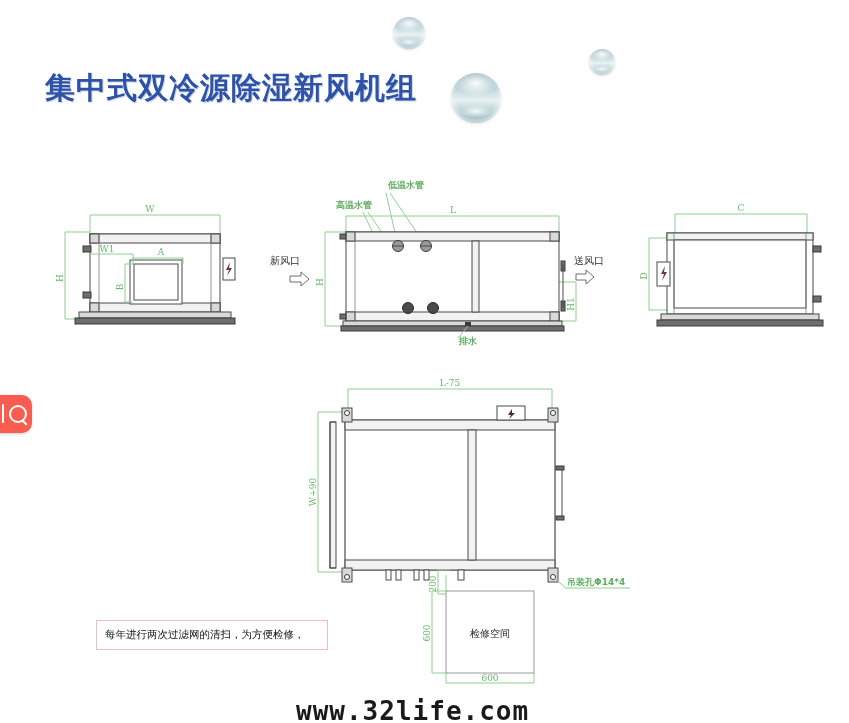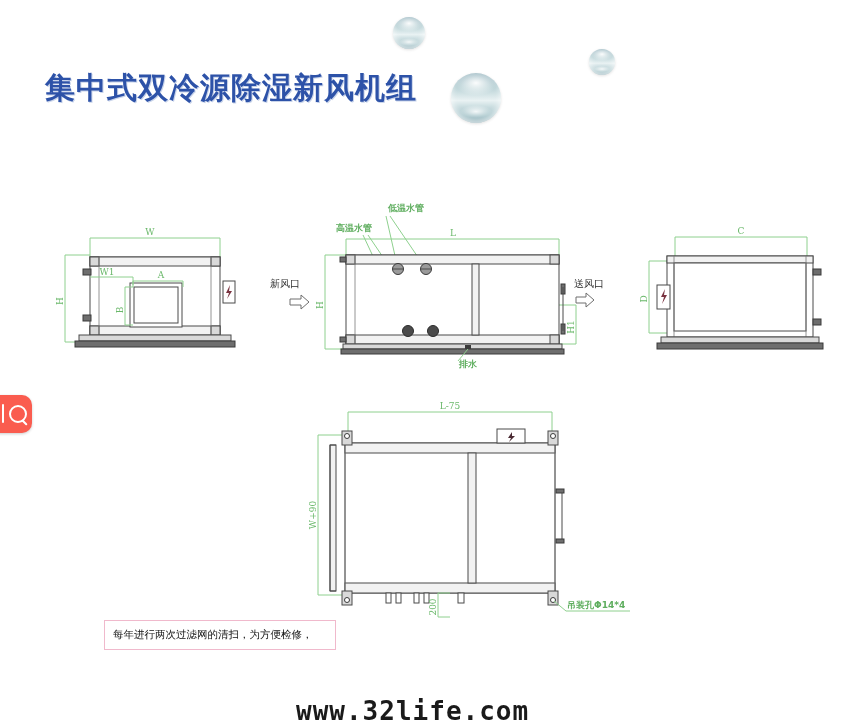--- a/index.html
+++ b/index.html
@@ -50,37 +50,37 @@
   #search-chip .mag{
     position:absolute;left:27px;top:10px;width:14px;height:14px;
     border:2px solid #fff;border-radius:50%;
   }
   #search-chip .mag-handle{
     position:absolute;left:40px;top:24px;width:7px;height:2px;background:#fff;
     transform:rotate(45deg);transform-origin:left center;border-radius:1px;
   }
 
   
-  .view{position:absolute;margin-top:23px;}
+  .view{position:absolute;}
   svg{display:block;overflow:visible;}
   .ln{stroke:#4a4a4a;stroke-width:1;fill:none;}
   .ln-thin{stroke:#7a7a7a;stroke-width:.8;fill:none;}
   .fill-lt{fill:#f2f2f2;stroke:#4a4a4a;stroke-width:1;}
   .fill-md{fill:#d9d9d9;stroke:#4a4a4a;stroke-width:1;}
   .fill-dk{fill:#6e6e6e;stroke:#3a3a3a;stroke-width:1;}
   .fill-w{fill:#ffffff;stroke:#4a4a4a;stroke-width:1;}
   .dim{stroke:#8ed08e;stroke-width:1;fill:none;}
   .dim-txt{fill:#6ab86a;font-size:9px;font-family:"DejaVu Serif","Liberation Serif",serif;}
   .cn-lbl{fill:#2b2b2b;font-size:10px;font-family:"DejaVu Sans","Liberation Sans",sans-serif;}
   .cn-grn{fill:#5fae5f;font-size:9px;font-family:"DejaVu Sans","Liberation Sans",sans-serif;font-weight:bold;}
   .arrowline{stroke:#6e6e6e;stroke-width:1;fill:#ffffff;}
 
   
   #note-box{
-    position:absolute;left:104px;top:620px;
+    position:absolute;left:96px;top:620px;
     width:232px;box-sizing:border-box;
     border:1.5px solid #f0b9cc;
     background:#ffffff;
     padding:6px 8px 7px 8px;
     font-size:10.5px;line-height:1.45;color:#111;
     font-family:"DejaVu Sans","Liberation Sans",sans-serif;
   }
 
   
   #watermark{
@@ -380,20 +380,43 @@
       </g>
 
       <g>
         <line class="dim" x1="264" y1="206" x2="276" y2="216"></line>
         <line class="dim" x1="276" y1="216" x2="340" y2="216"></line>
         <text class="cn-grn" x="277" y="213">吊装孔Φ14*4</text>
       </g>
     </svg>
   </div>
 
+  <div class="view" style="left:422px;top:575px;">
+    <svg width="200" height="115" viewBox="0 0 200 115">
+
+      <rect x="24" y="16" width="88" height="82" fill="#ffffff" stroke="#9a9a9a" stroke-width="1"></rect>
+      <text class="ms-txt" x="68" y="62" text-anchor="middle">检修空间</text>
+
+      <g>
+        <line class="dim" x1="10" y1="16" x2="10" y2="98"></line>
+        <line class="dim" x1="10" y1="16" x2="26" y2="16"></line>
+        <line class="dim" x1="10" y1="98" x2="26" y2="98"></line>
+        <text class="dim-txt" x="8" y="58" text-anchor="middle" transform="rotate(-90 8 58)">600</text>
+      </g>
+
+      <g>
+        <line class="dim" x1="24" y1="108" x2="112" y2="108"></line>
+        <line class="dim" x1="24" y1="98" x2="24" y2="108"></line>
+        <line class="dim" x1="112" y1="98" x2="112" y2="108"></line>
+        <text class="dim-txt" x="68" y="106" text-anchor="middle">600</text>
+      </g>
+
+      <line class="dim" x1="24" y1="16" x2="24" y2="0"></line>
+    </svg>
+  </div>
 
   <div id="note-box">
     <div>每年进行两次过滤网的清扫，为方便检修，</div>
   </div>
 
   <div id="watermark">www.32life.com</div>
 
 </div>
 
 </body></html>

